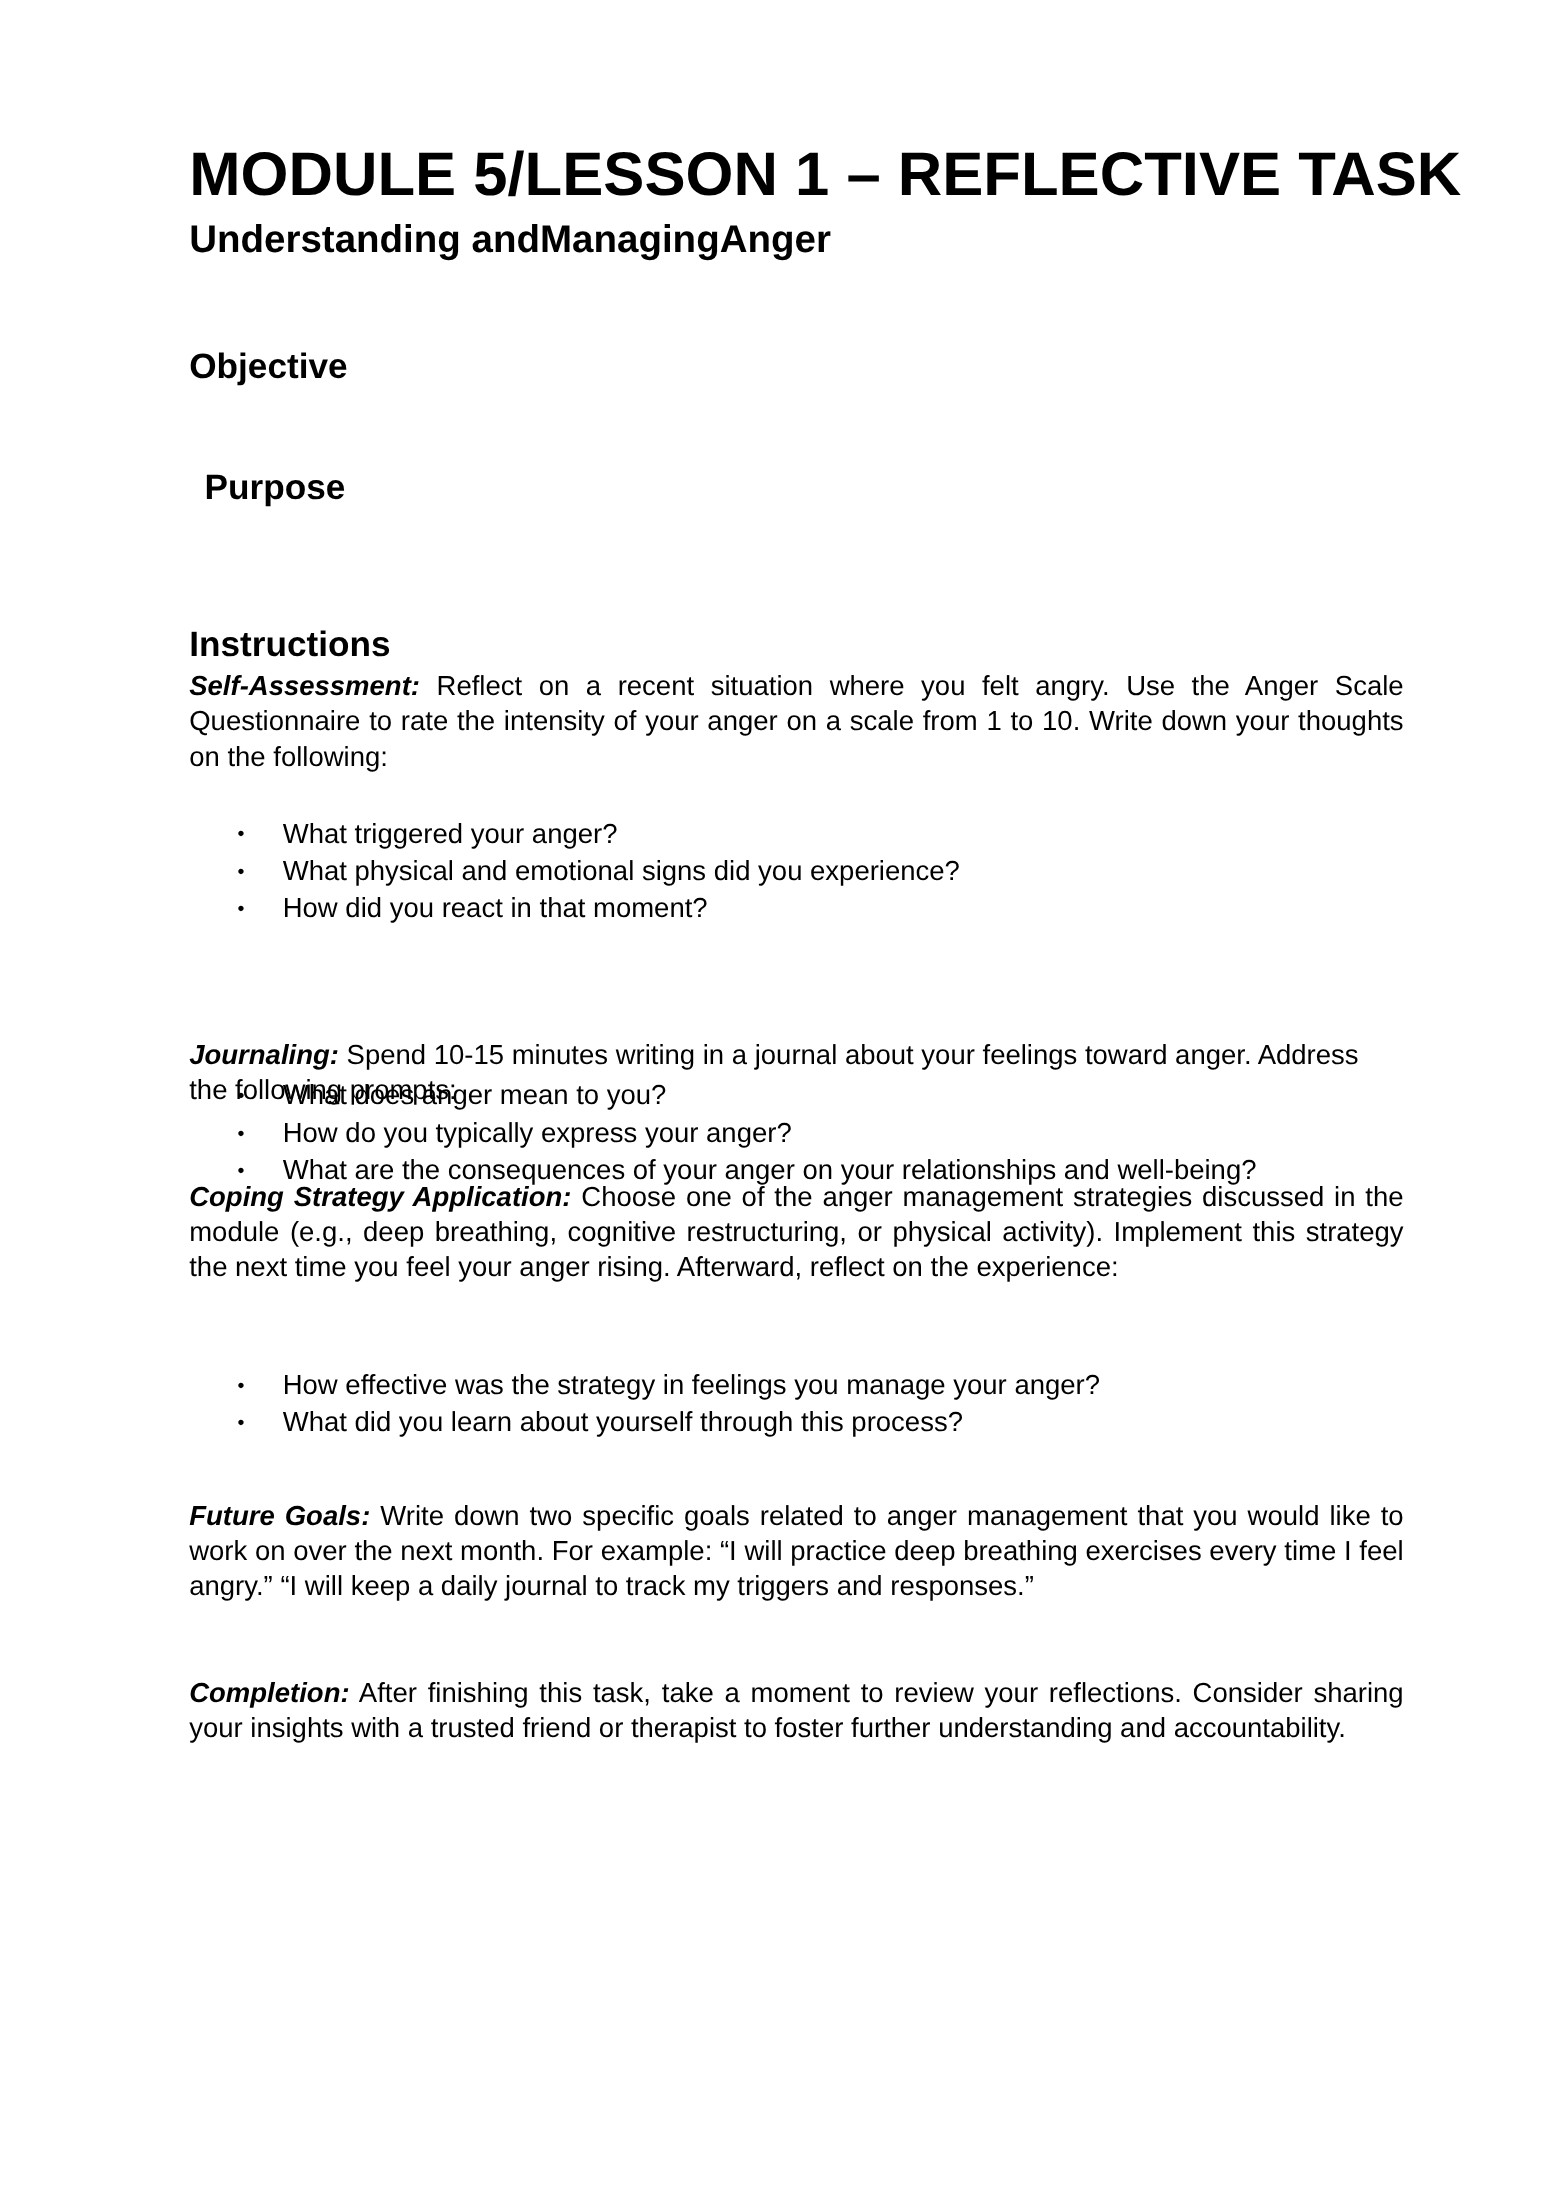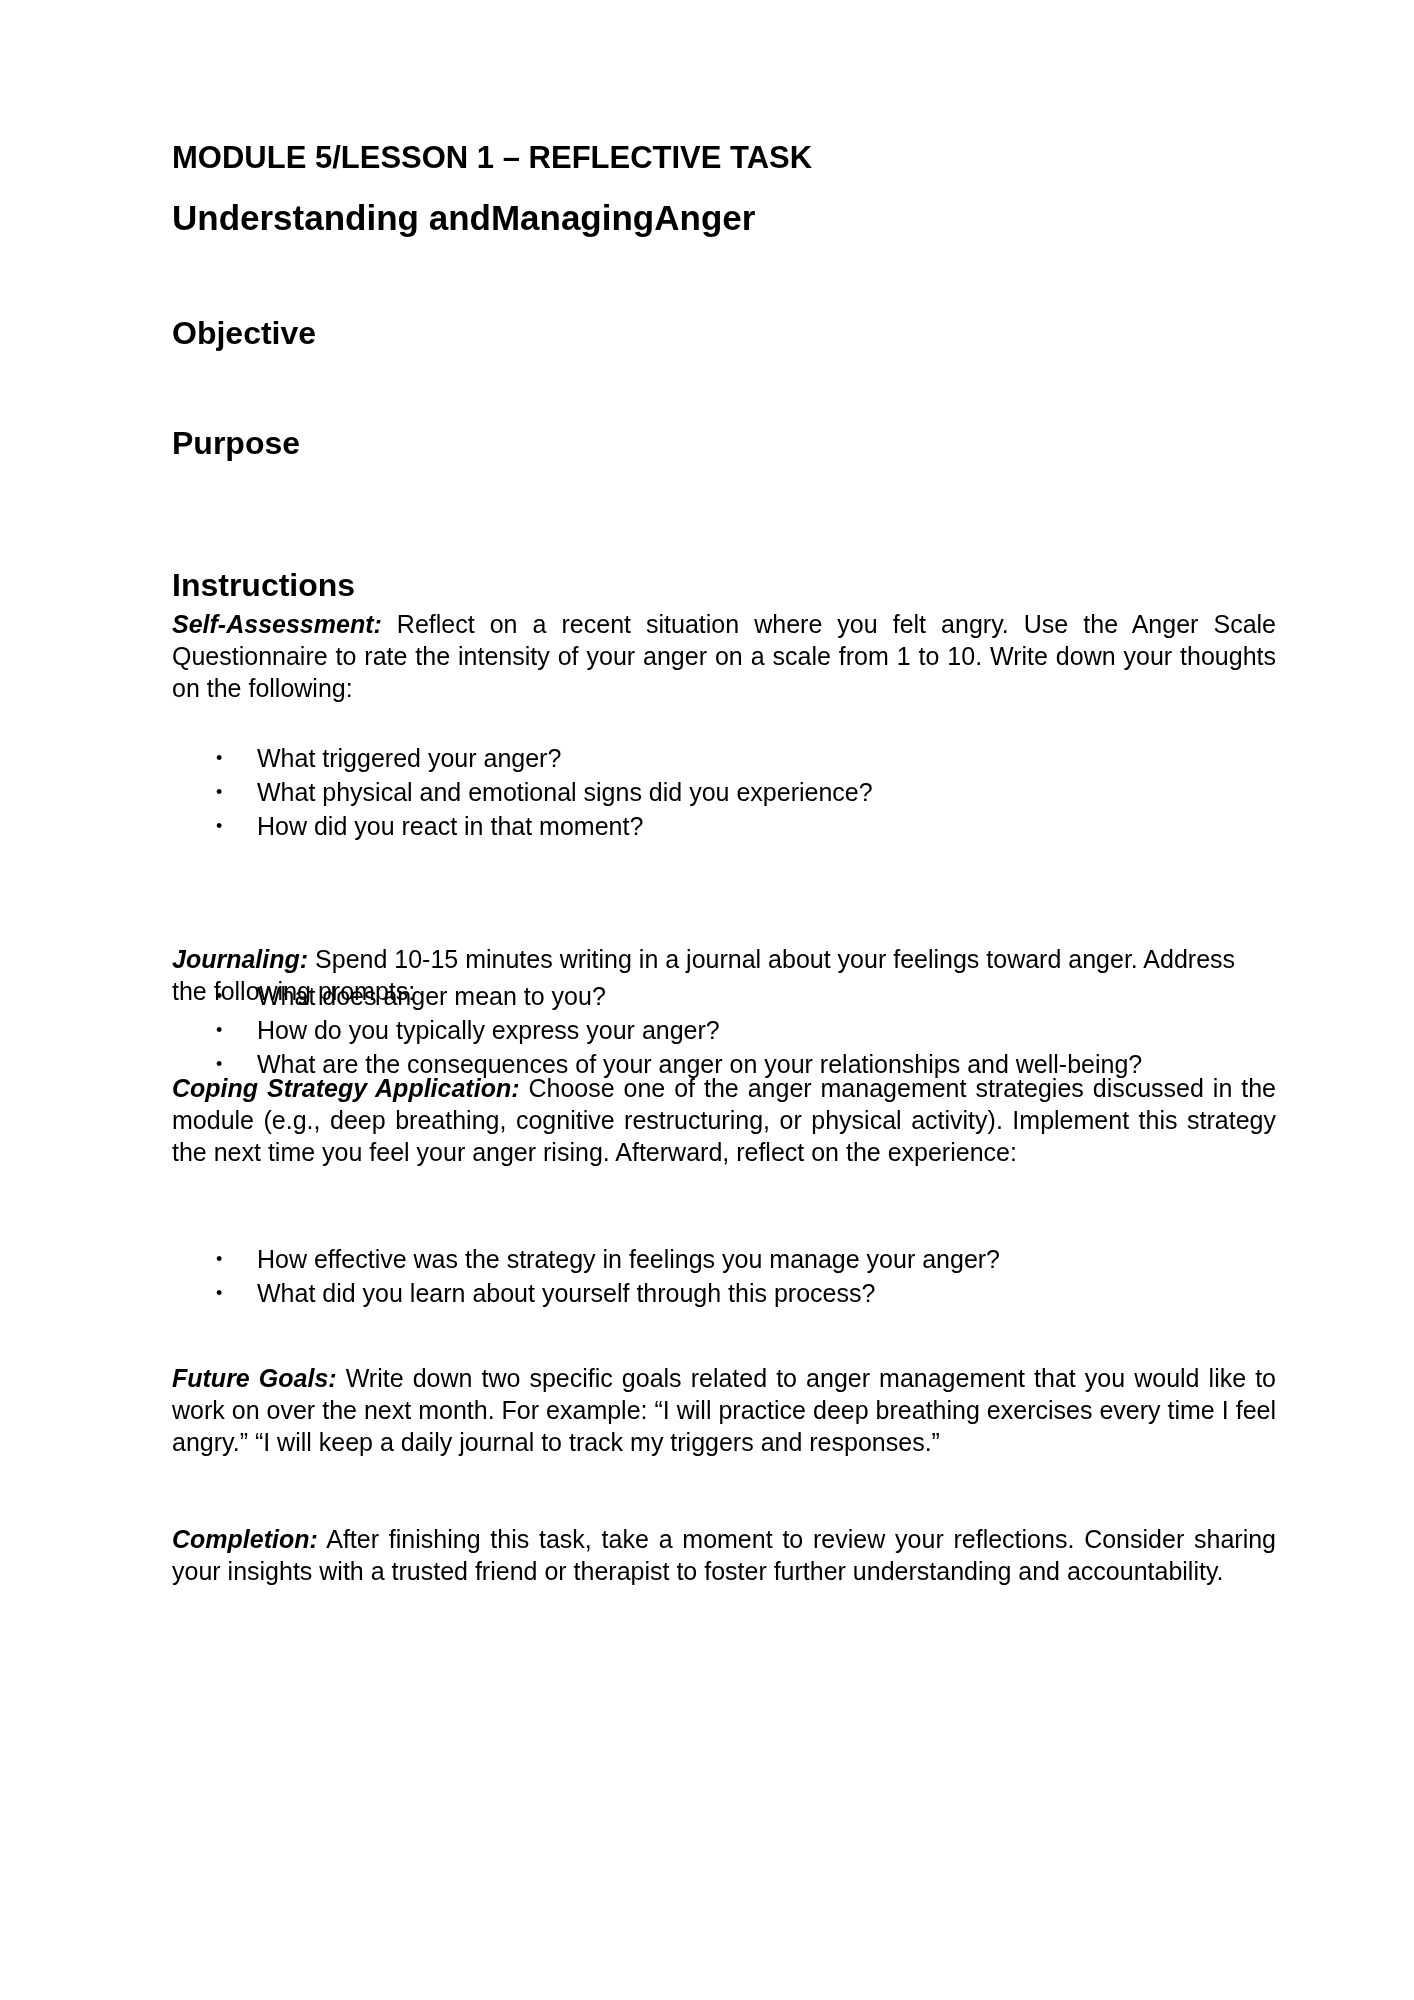--- a/index.html
+++ b/index.html
@@ -22,21 +22,21 @@
       height: 2000px;
       background: #ffffff;
     }
     .abs {
       position: absolute;
       margin: 0;
     }
     .title {
       left: 172px;
       top: 132px;
-      font-size: 31px;
+      font-size: 56px;
       font-weight: bold;
       line-height: 52px;
       white-space: nowrap;
     }
     .subtitle {
       left: 172px;
       top: 197px;
       font-size: 35px;
       font-weight: bold;
       line-height: 42px;
@@ -86,21 +86,21 @@
 </head>
 <body>
 
 <div class="page">
 
   <h1 class="abs title">MODULE 5/LESSON 1 – REFLECTIVE TASK</h1>
   <h2 class="abs subtitle">Understanding andManagingAnger</h2>
 
   <h3 class="abs h2" style="top:314px;">Objective</h3>
 
-  <h3 class="abs h2" style="top:424px;">Purpose</h3>
+  <h3 class="abs h2" style="top:424px;margin-left:14px;">Purpose</h3>
 
   <h3 class="abs h2" style="top:566px;">Instructions</h3>
 
   <p class="abs para justify" style="top:608px;"><b>Self-Assessment:</b><span> Reflect on a recent situation where you felt angry. Use the Anger Scale Questionnaire to rate the intensity of your anger on a scale from 1 to 10. Write down your thoughts on the following:</span></p>
   <ul class="abs bullets" style="top:741px;">
     <li class="bullet-item"><span class="bullet-dot">•</span><span>What triggered your anger?</span></li>
     <li class="bullet-item"><span class="bullet-dot">•</span><span>What physical and emotional signs did you experience?</span></li>
     <li class="bullet-item"><span class="bullet-dot">•</span><span>How did you react in that moment?</span></li>
   </ul>
 

